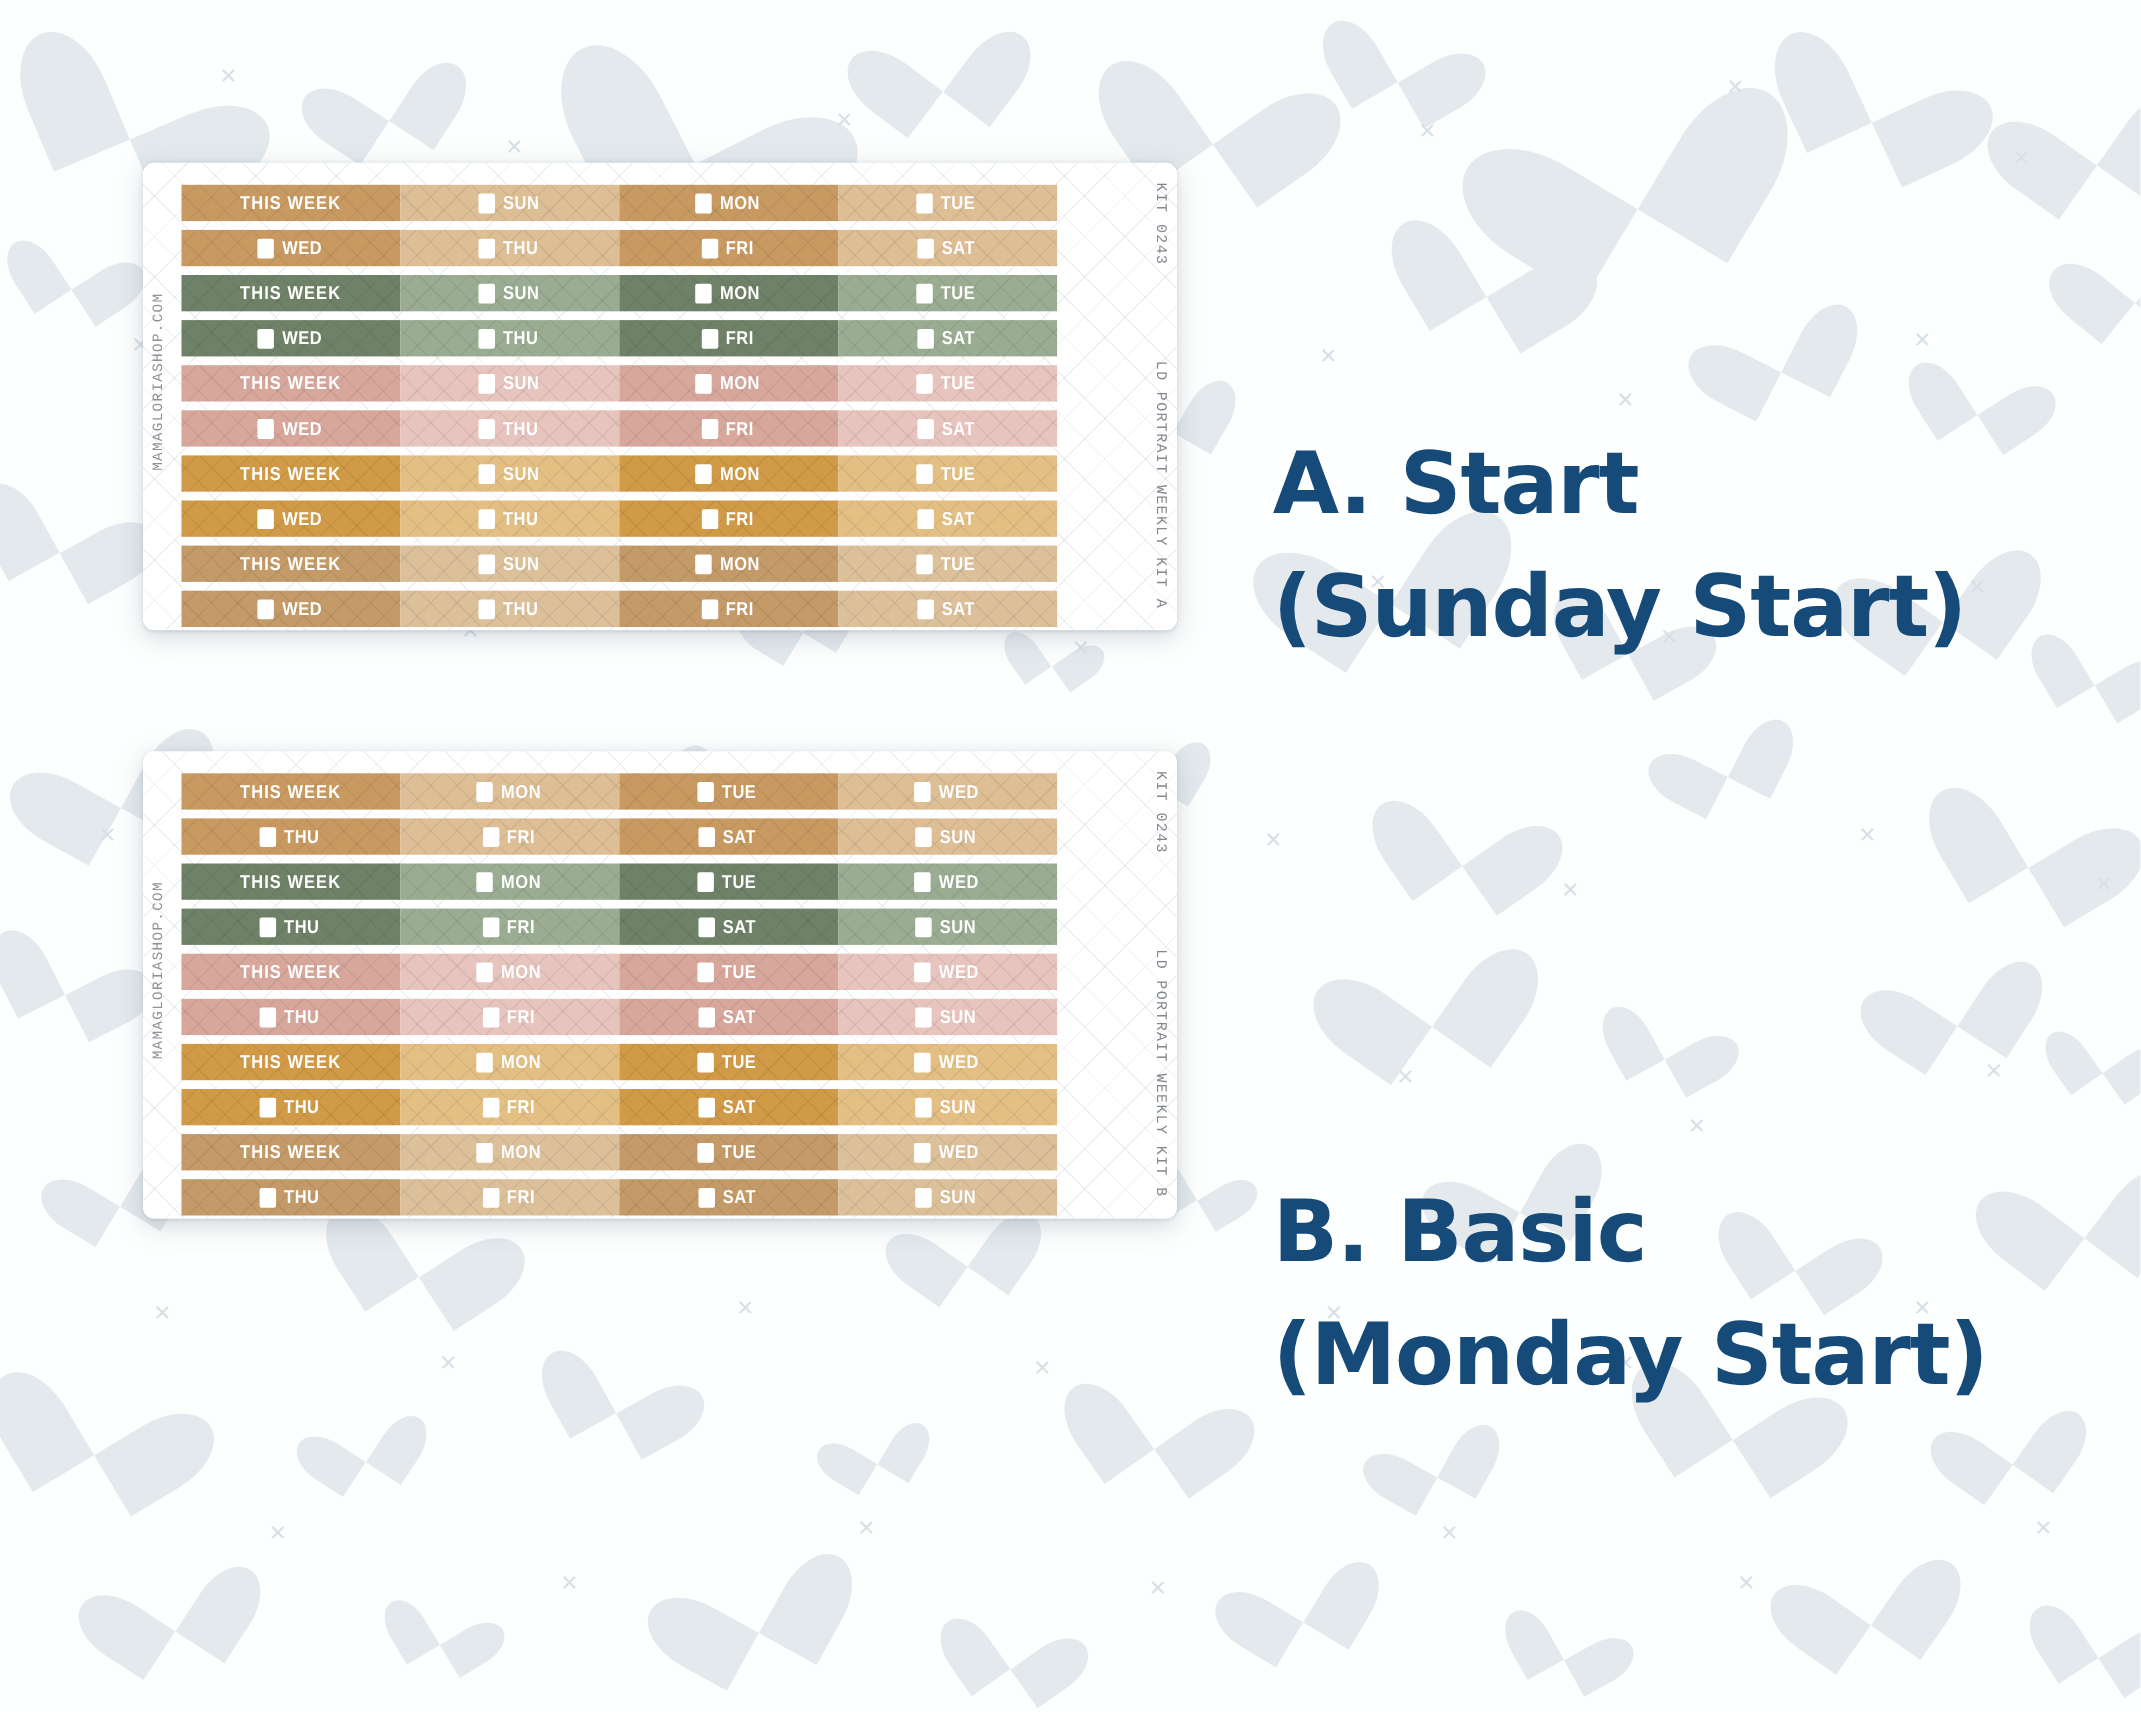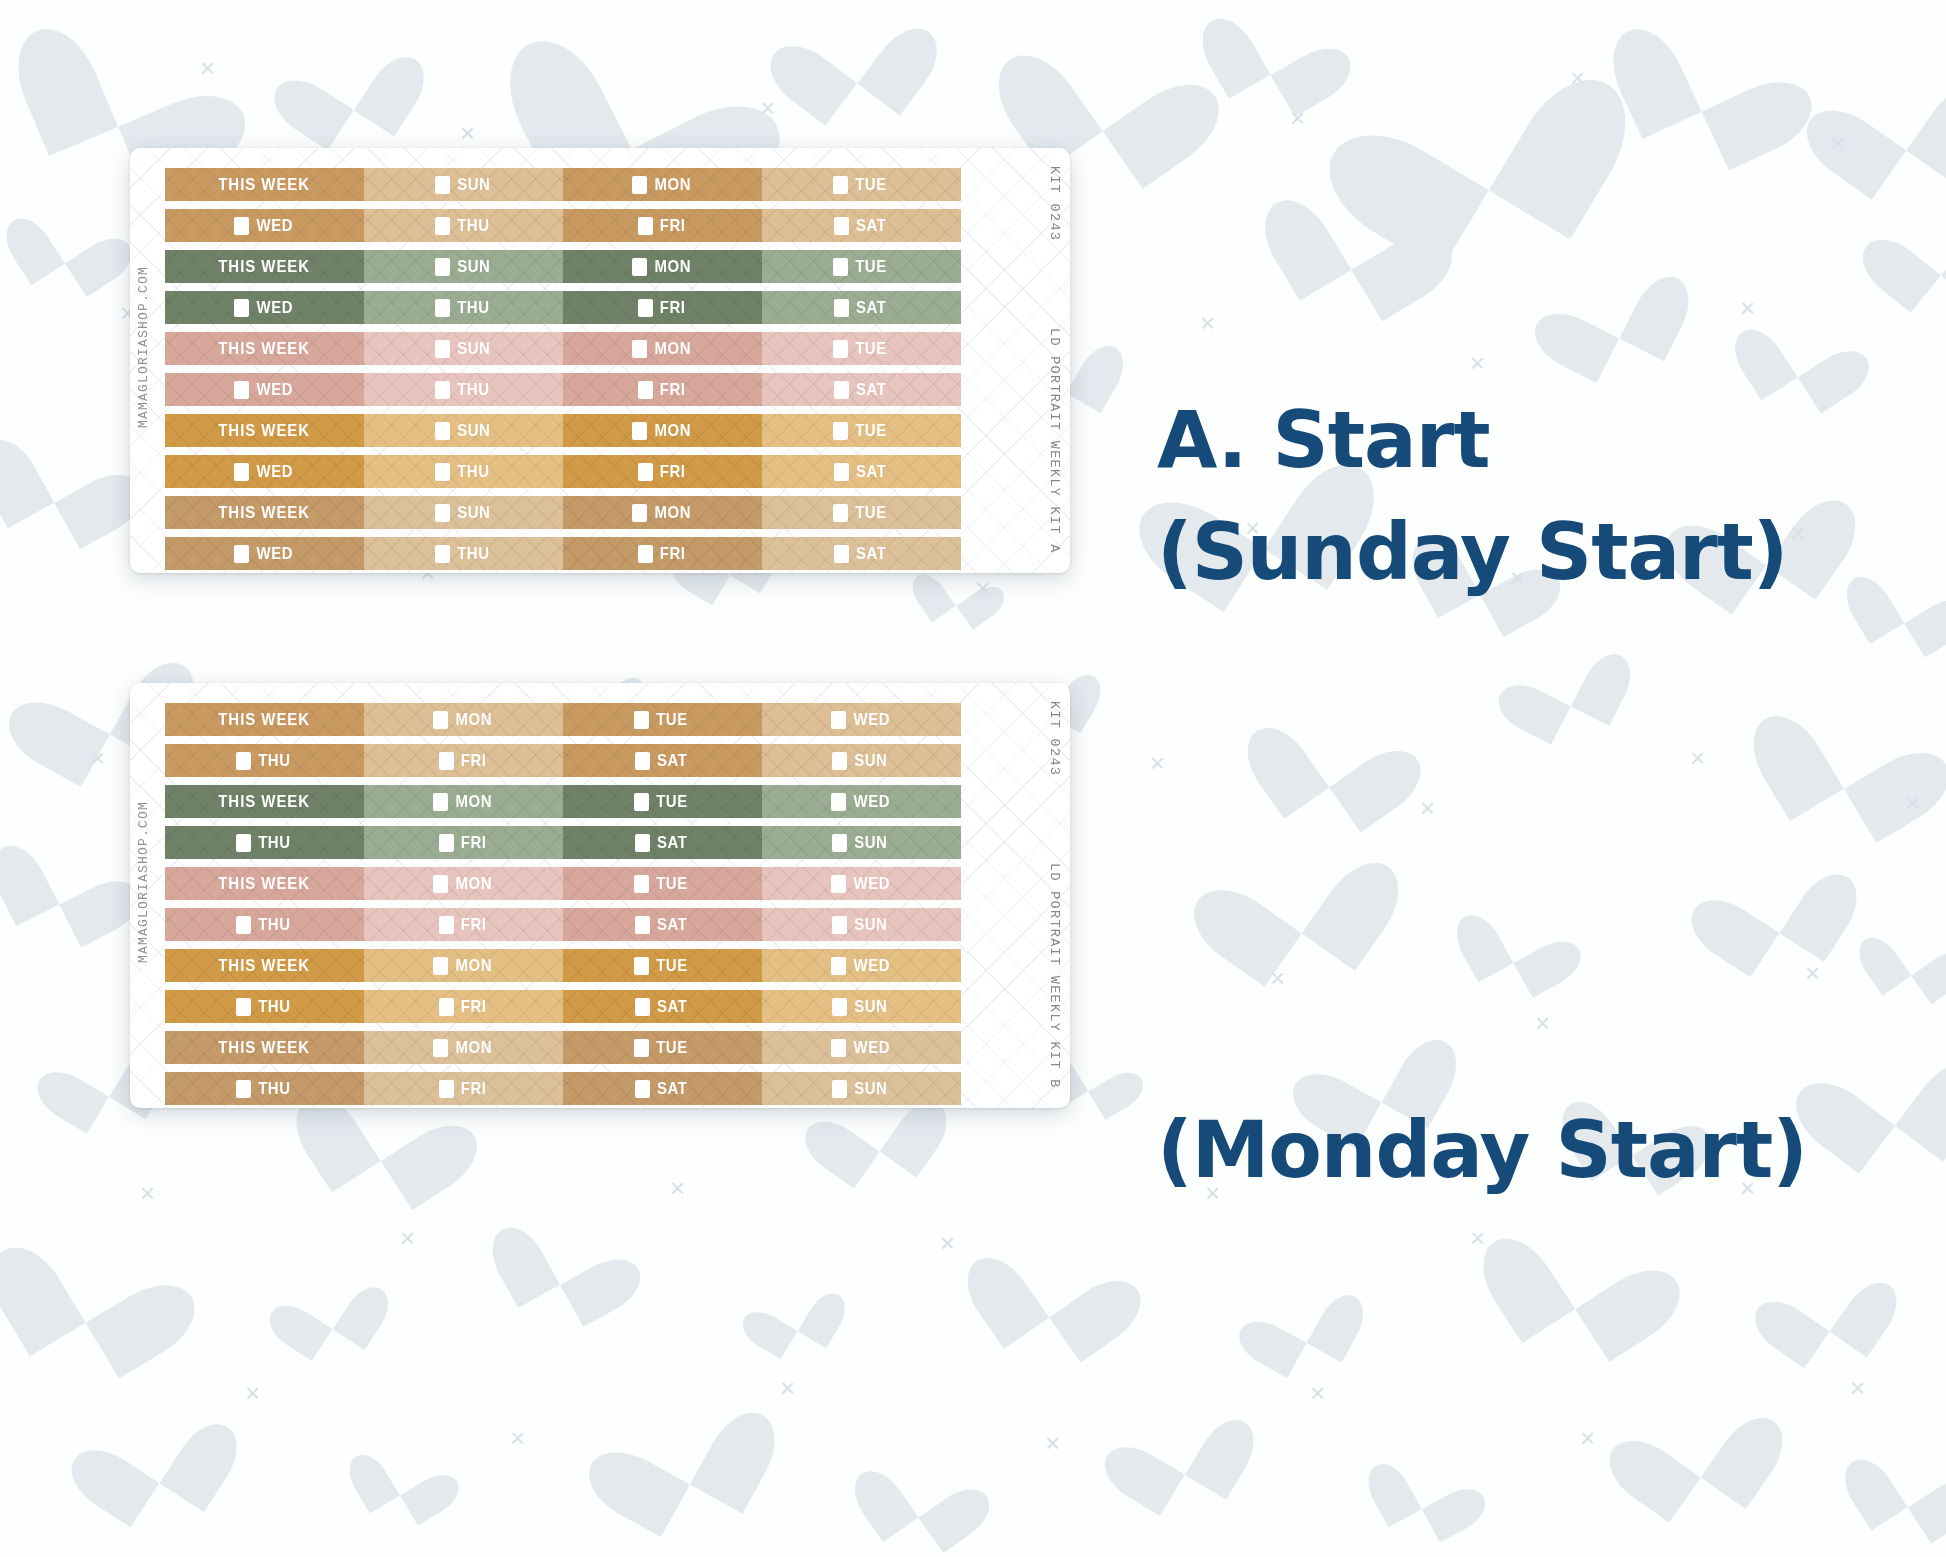--- a/index.html
+++ b/index.html
@@ -840,14 +840,15 @@
         </div>
       </div>
     </div>
   </div>
 
 <div class="caption" id="cap-a" style="left:1157px;top:400px;">
   <span class="l1">A. Start</span>
   <span class="l2">(Sunday Start)</span>
 </div>
 <div class="caption" id="cap-b" style="left:1157px;top:1080px;">
+  <span class="l1">B. Basic</span>
   <span class="l2">(Monday Start)</span>
 </div>
 
 </body></html>

